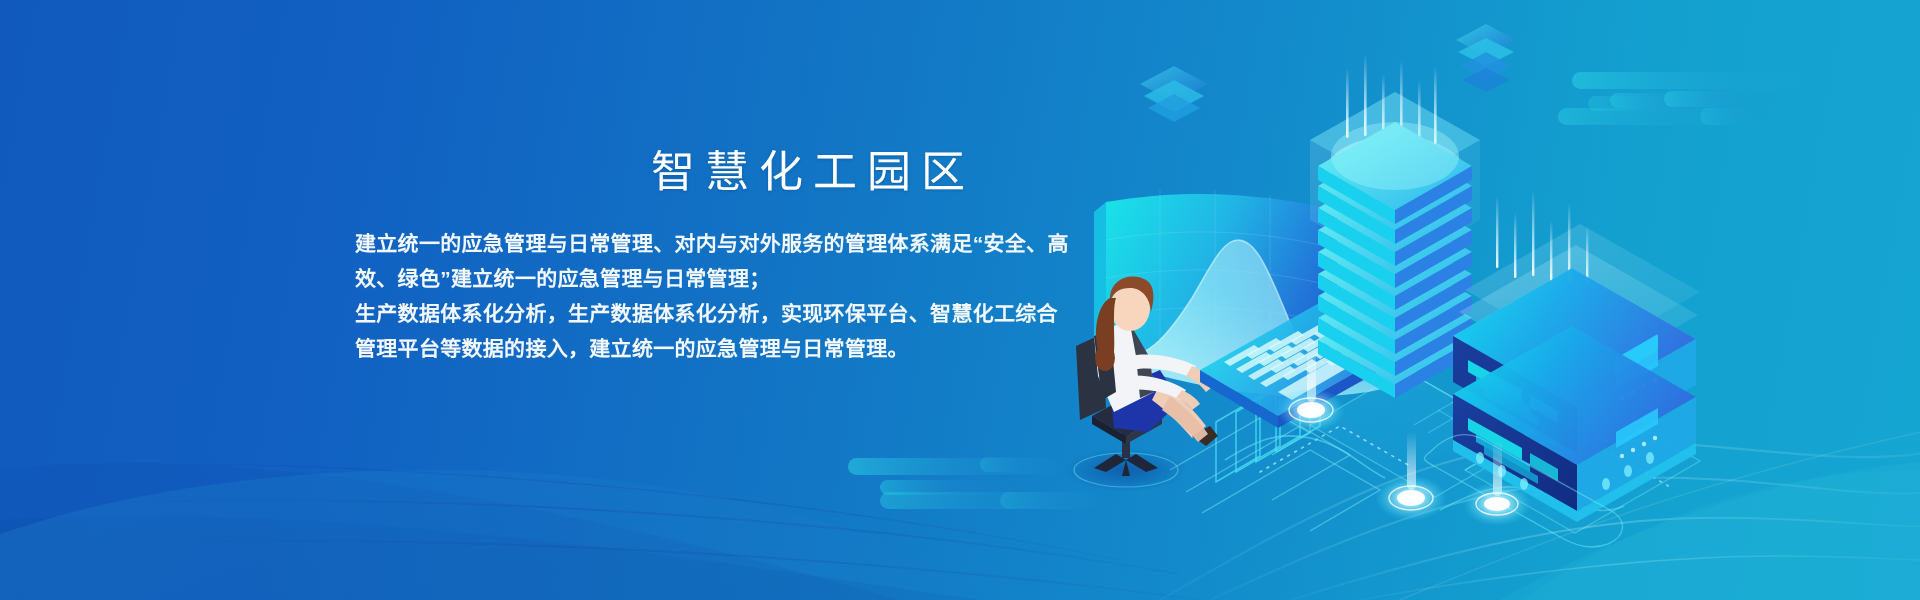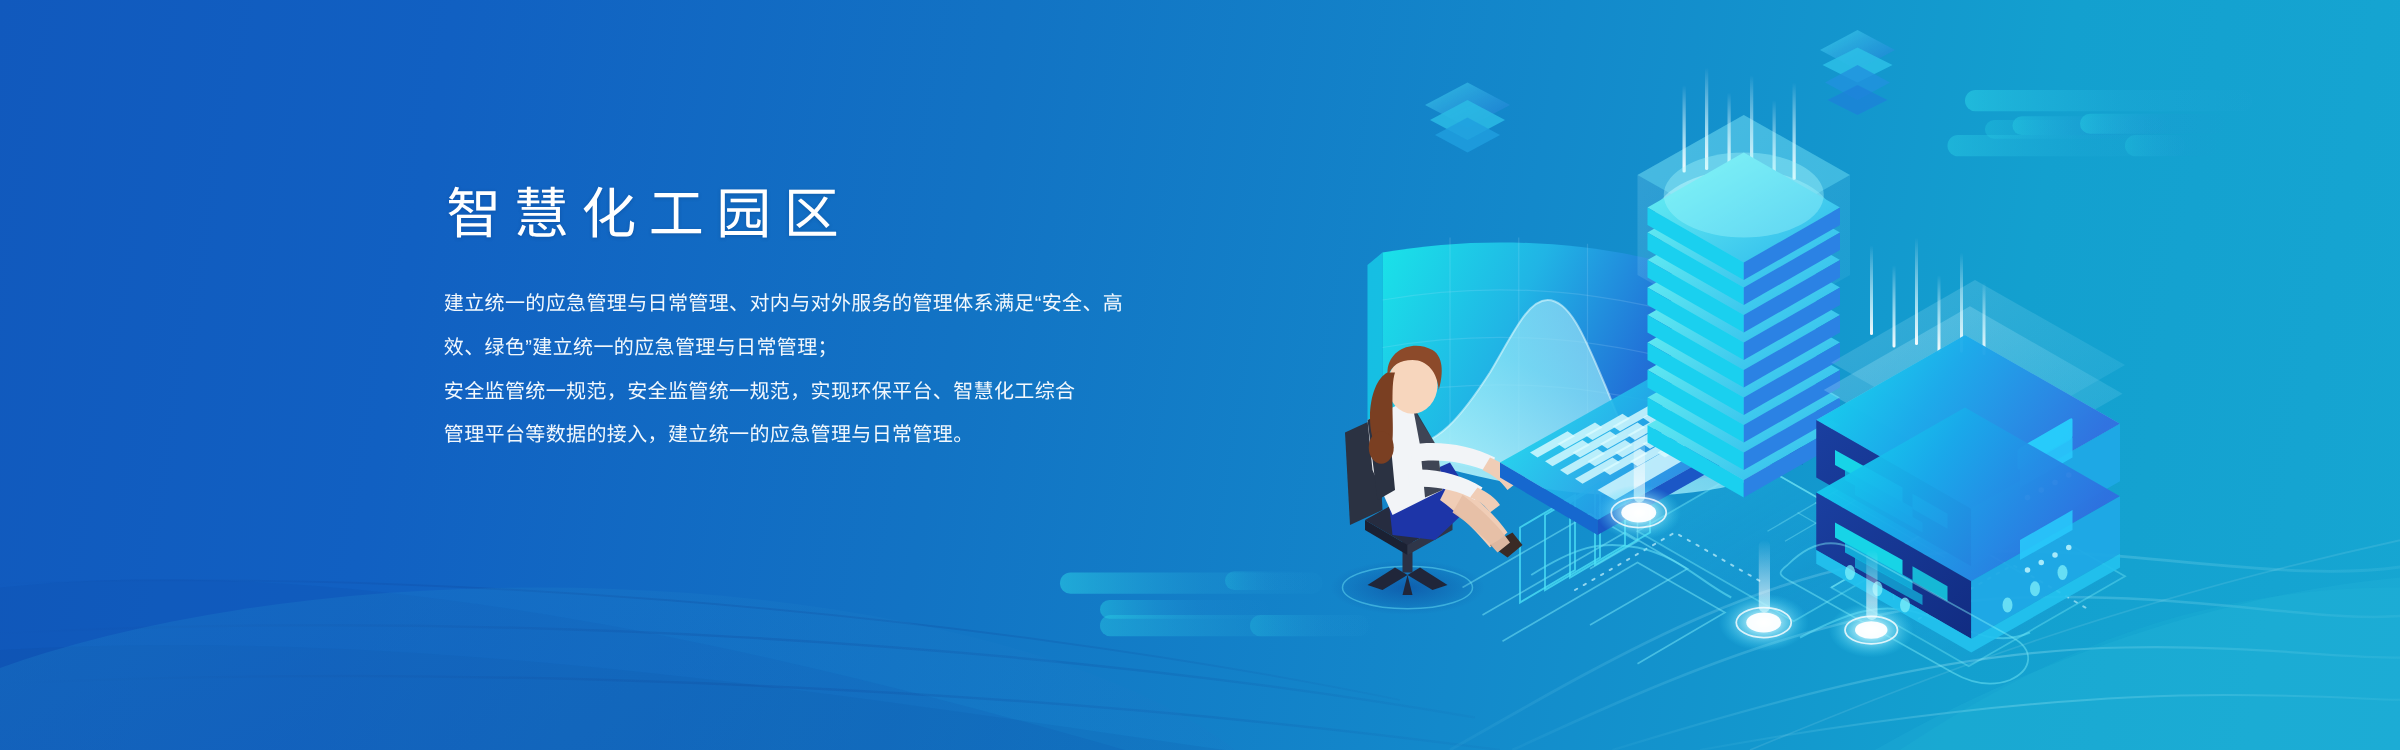--- a/index.html
+++ b/index.html
@@ -18,24 +18,25 @@
 
   
   .copy{
     position:absolute;left:355px;top:148px;width:620px;z-index:40;
   }
   .title{
     margin:0;color:#ffffff;font-size:44px;line-height:1.1;font-weight:400;
     letter-spacing:10px;text-indent:2px;
     text-shadow:0 1px 3px rgba(3,40,90,.25);
     white-space:nowrap;
+    text-align:right;
   }
   .para{
-    margin:0;padding-top:30px;color:#f2f8fd;font-size:16px;line-height:35px;
-    font-weight:400;letter-spacing:.3px;
+    margin:0;padding-top:30px;color:#f2f8fd;font-size:21px;line-height:35px;
+    font-weight:700;letter-spacing:.3px;
   }
   .para .ln{display:block;white-space:nowrap;}
 
   
   .illus{position:absolute;left:1010px;top:40px;width:700px;height:530px;z-index:30;}
   .illus svg{display:block;width:100%;height:100%;overflow:visible;}
 </style>
 </head>
 <body>
 
@@ -105,21 +106,21 @@
         <rect x="1000" y="492" width="100" height="17" rx="8.5" fill="url(#gStripe2)" opacity=".55"></rect>
       </g>
     </svg>
   </div>
 
   <div class="copy">
     <h1 class="title">智慧化工园区</h1>
     <div class="para">
       <span class="ln">建立统一的应急管理与日常管理、对内与对外服务的管理体系满足“安全、高</span>
       <span class="ln">效、绿色”建立统一的应急管理与日常管理；</span>
-      <span class="ln">安全监管统一规范，安全监管统一规范，实现环保平台、智慧化工综合</span>
+      <span class="ln">生产数据体系化分析，生产数据体系化分析，实现环保平台、智慧化工综合</span>
       <span class="ln">管理平台等数据的接入，建立统一的应急管理与日常管理。</span>
     </div>
   </div>
 
   <div class="illus">
     <svg viewBox="0 0 700 530" xmlns="http://www.w3.org/2000/svg">
       <defs>
         <linearGradient id="panelG" x1="0" y1="0" x2="1" y2="0.3">
           <stop offset="0%" stop-color="#1ae7ea"></stop>
           <stop offset="38%" stop-color="#21b6e6"></stop>

